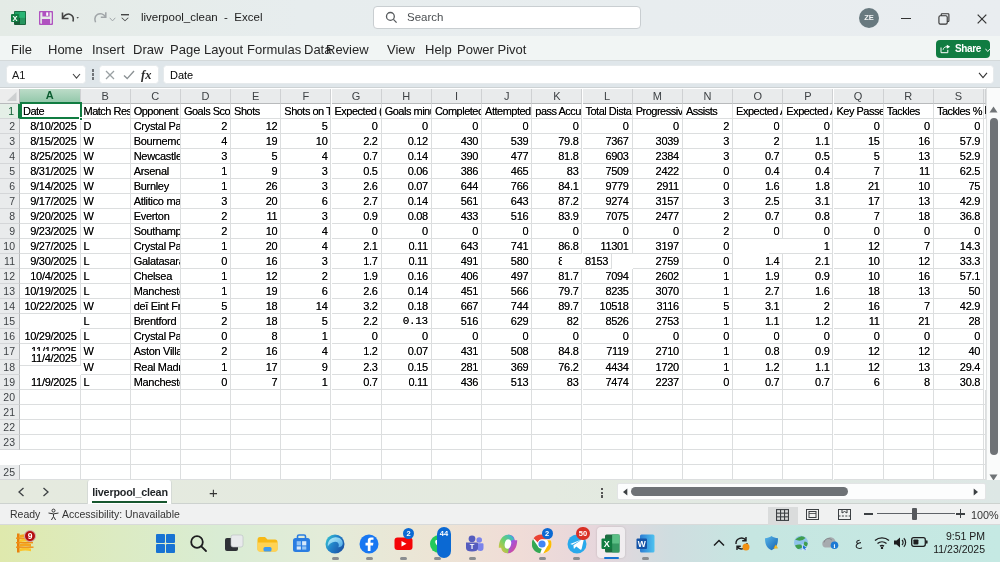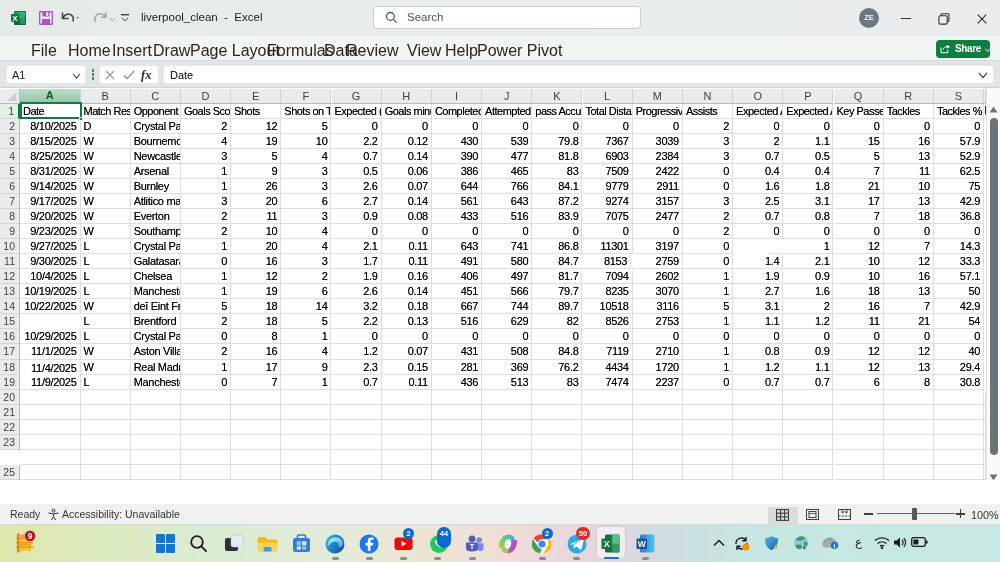--- a/index.html
+++ b/index.html
@@ -3,21 +3,21 @@
 <style>
 * { margin:0; padding:0; box-sizing:border-box; }
 html,body { width:1000px; height:562px; overflow:hidden; font-family:"Liberation Sans",sans-serif; }
 .abs { position:absolute; }
 #stage { position:relative; width:1000px; height:562px; background:#fff; overflow:hidden; }
 
 #titlebar { left:0; top:0; width:1000px; height:36px;
   background:linear-gradient(90deg,#e4ebe6 0%,#e7edee 30%,#e9edf0 100%); }
 #menurow { left:0; top:36px; width:1000px; height:25px; background:#f1f5f4; border-bottom:1px solid #d4d9da;}
 #fxrow { left:0; top:61px; width:1000px; height:27px; background:#dfe6ea; border-bottom:1px solid #cdd2d4;}
-.mtab { position:absolute; top:6px; font-size:16px; color:#262626;margin-left:20px; }
+.mtab { position:absolute; top:6px; font-size:13px; color:#262626; }
 .wbox { background:#fff; border:1px solid #e6eaec; border-radius:3.5px; }
 
 #grid { left:0; top:88px; width:1000px; height:392px; background:#fff; overflow:hidden;}
 .chdr { position:absolute; top:0.5px; height:15px; background:#e9ebec; border-right:1px solid #cfd1d3;
   border-bottom:1px solid #b8babc; font-size:11px; color:#3e4245; text-align:center; line-height:15px;}
 .rhdr { position:absolute; left:0; width:20px; background:#e9ebec; border-right:1px solid #b8babc;
   border-bottom:1px solid #d4d6d8; font-size:10.5px; color:#3e4245; text-align:right; padding-right:4px;}
 .cell { position:absolute; overflow:hidden; white-space:nowrap; font-size:11px; letter-spacing:-0.3px; color:#000; text-shadow:0 0 0.5px rgba(0,0,0,0.65);
   border-right:1px solid #dcdedf; border-bottom:1px solid #dcdedf; padding:0 3px; background:#fff;}
 .num { text-align:right; }
@@ -366,21 +366,21 @@
 <div class="cell txt" style="left:80.5px;top:166.10px;width:50.2px;height:15.06px;line-height:14.06px;">L</div>
 <div class="cell txt" style="left:130.7px;top:166.10px;width:50.2px;height:15.06px;line-height:14.06px;">Galatasaray</div>
 <div class="cell num" style="left:180.9px;top:166.10px;width:50.2px;height:15.06px;line-height:14.06px;">0</div>
 <div class="cell num" style="left:231.10000000000002px;top:166.10px;width:50.2px;height:15.06px;line-height:14.06px;">16</div>
 <div class="cell num" style="left:281.3px;top:166.10px;width:50.2px;height:15.06px;line-height:14.06px;">3</div>
 <div class="cell num" style="left:331.5px;top:166.10px;width:50.2px;height:15.06px;line-height:14.06px;">1.7</div>
 <div class="cell num" style="left:381.70000000000005px;top:166.10px;width:50.2px;height:15.06px;line-height:14.06px;">0.11</div>
 <div class="cell num" style="left:431.90000000000003px;top:166.10px;width:50.2px;height:15.06px;line-height:14.06px;">491</div>
 <div class="cell num" style="left:482.1px;top:166.10px;width:50.2px;height:15.06px;line-height:14.06px;">580</div>
 <div class="cell num" style="left:532.3px;top:166.10px;width:50.2px;height:15.06px;line-height:14.06px;">84.7</div>
-<div class="cell num" style="left:581px;top:166.10px;width:50.2px;height:15.06px;line-height:14.06px;">8153</div>
+<div class="cell num" style="left:562px;top:166.10px;width:50.2px;height:15.06px;line-height:14.06px;">8153</div>
 <div class="cell num" style="left:632.7px;top:166.10px;width:50.2px;height:15.06px;line-height:14.06px;">2759</div>
 <div class="cell num" style="left:682.9000000000001px;top:166.10px;width:50.2px;height:15.06px;line-height:14.06px;">0</div>
 <div class="cell num" style="left:733.1px;top:166.10px;width:50.2px;height:15.06px;line-height:14.06px;">1.4</div>
 <div class="cell num" style="left:783.3000000000001px;top:166.10px;width:50.2px;height:15.06px;line-height:14.06px;">2.1</div>
 <div class="cell num" style="left:833.5px;top:166.10px;width:50.2px;height:15.06px;line-height:14.06px;">10</div>
 <div class="cell num" style="left:883.7px;top:166.10px;width:50.2px;height:15.06px;line-height:14.06px;">12</div>
 <div class="cell num" style="left:933.9000000000001px;top:166.10px;width:50.2px;height:15.06px;line-height:14.06px;">33.3</div>
 <div class="cell num" style="left:20.0px;top:181.16px;width:60.5px;height:15.06px;line-height:14.06px;">10/4/2025</div>
 <div class="cell txt" style="left:80.5px;top:181.16px;width:50.2px;height:15.06px;line-height:14.06px;">L</div>
 <div class="cell txt" style="left:130.7px;top:181.16px;width:50.2px;height:15.06px;line-height:14.06px;">Chelsea</div>
@@ -438,32 +438,32 @@
 <div class="cell num" style="left:833.5px;top:211.28px;width:50.2px;height:15.06px;line-height:14.06px;">16</div>
 <div class="cell num" style="left:883.7px;top:211.28px;width:50.2px;height:15.06px;line-height:14.06px;">7</div>
 <div class="cell num" style="left:933.9000000000001px;top:211.28px;width:50.2px;height:15.06px;line-height:14.06px;">42.9</div>
 <div class="cell num" style="left:20.0px;top:244px;width:60.5px;height:15.06px;line-height:14.06px;">10/25/2025</div>
 <div class="cell txt" style="left:80.5px;top:226.34px;width:50.2px;height:15.06px;line-height:14.06px;">L</div>
 <div class="cell txt" style="left:130.7px;top:226.34px;width:50.2px;height:15.06px;line-height:14.06px;">Brentford</div>
 <div class="cell num" style="left:180.9px;top:226.34px;width:50.2px;height:15.06px;line-height:14.06px;">2</div>
 <div class="cell num" style="left:231.10000000000002px;top:226.34px;width:50.2px;height:15.06px;line-height:14.06px;">18</div>
 <div class="cell num" style="left:281.3px;top:226.34px;width:50.2px;height:15.06px;line-height:14.06px;">5</div>
 <div class="cell num" style="left:331.5px;top:226.34px;width:50.2px;height:15.06px;line-height:14.06px;">2.2</div>
-<div class="cell num" style="left:381.70000000000005px;top:226.34px;width:50.2px;height:15.06px;line-height:14.06px;">0.13</div>
+<div class="cell num" style="left:381.70000000000005px;top:226.34px;width:50.2px;height:15.06px;line-height:14.06px;font-family:Liberation Mono, monospace;">0.13</div>
 <div class="cell num" style="left:431.90000000000003px;top:226.34px;width:50.2px;height:15.06px;line-height:14.06px;">516</div>
 <div class="cell num" style="left:482.1px;top:226.34px;width:50.2px;height:15.06px;line-height:14.06px;">629</div>
 <div class="cell num" style="left:532.3px;top:226.34px;width:50.2px;height:15.06px;line-height:14.06px;">82</div>
 <div class="cell num" style="left:582.5px;top:226.34px;width:50.2px;height:15.06px;line-height:14.06px;">8526</div>
 <div class="cell num" style="left:632.7px;top:226.34px;width:50.2px;height:15.06px;line-height:14.06px;">2753</div>
 <div class="cell num" style="left:682.9000000000001px;top:226.34px;width:50.2px;height:15.06px;line-height:14.06px;">1</div>
 <div class="cell num" style="left:733.1px;top:226.34px;width:50.2px;height:15.06px;line-height:14.06px;">1.1</div>
 <div class="cell num" style="left:783.3000000000001px;top:226.34px;width:50.2px;height:15.06px;line-height:14.06px;">1.2</div>
 <div class="cell num" style="left:833.5px;top:226.34px;width:50.2px;height:15.06px;line-height:14.06px;">11</div>
 <div class="cell num" style="left:883.7px;top:226.34px;width:50.2px;height:15.06px;line-height:14.06px;">21</div>
-<div class="cell num" style="left:933.9000000000001px;top:226.34px;width:50.2px;height:15.06px;line-height:14.06px;">54</div>
+<div class="cell num" style="left:933.9000000000001px;top:226.34px;width:50.2px;height:15.06px;line-height:14.06px;">28</div>
 <div class="cell num" style="left:20.0px;top:241.40px;width:60.5px;height:15.06px;line-height:14.06px;">10/29/2025</div>
 <div class="cell txt" style="left:80.5px;top:241.40px;width:50.2px;height:15.06px;line-height:14.06px;">L</div>
 <div class="cell txt" style="left:130.7px;top:241.40px;width:50.2px;height:15.06px;line-height:14.06px;">Crystal Palace</div>
 <div class="cell num" style="left:180.9px;top:241.40px;width:50.2px;height:15.06px;line-height:14.06px;">0</div>
 <div class="cell num" style="left:231.10000000000002px;top:241.40px;width:50.2px;height:15.06px;line-height:14.06px;">8</div>
 <div class="cell num" style="left:281.3px;top:241.40px;width:50.2px;height:15.06px;line-height:14.06px;">1</div>
 <div class="cell num" style="left:331.5px;top:241.40px;width:50.2px;height:15.06px;line-height:14.06px;">0</div>
 <div class="cell num" style="left:381.70000000000005px;top:241.40px;width:50.2px;height:15.06px;line-height:14.06px;">0</div>
 <div class="cell num" style="left:431.90000000000003px;top:241.40px;width:50.2px;height:15.06px;line-height:14.06px;">0</div>
 <div class="cell num" style="left:482.1px;top:241.40px;width:50.2px;height:15.06px;line-height:14.06px;">0</div>
@@ -488,21 +488,21 @@
 <div class="cell num" style="left:482.1px;top:256.46px;width:50.2px;height:15.06px;line-height:14.06px;">508</div>
 <div class="cell num" style="left:532.3px;top:256.46px;width:50.2px;height:15.06px;line-height:14.06px;">84.8</div>
 <div class="cell num" style="left:582.5px;top:256.46px;width:50.2px;height:15.06px;line-height:14.06px;">7119</div>
 <div class="cell num" style="left:632.7px;top:256.46px;width:50.2px;height:15.06px;line-height:14.06px;">2710</div>
 <div class="cell num" style="left:682.9000000000001px;top:256.46px;width:50.2px;height:15.06px;line-height:14.06px;">1</div>
 <div class="cell num" style="left:733.1px;top:256.46px;width:50.2px;height:15.06px;line-height:14.06px;">0.8</div>
 <div class="cell num" style="left:783.3000000000001px;top:256.46px;width:50.2px;height:15.06px;line-height:14.06px;">0.9</div>
 <div class="cell num" style="left:833.5px;top:256.46px;width:50.2px;height:15.06px;line-height:14.06px;">12</div>
 <div class="cell num" style="left:883.7px;top:256.46px;width:50.2px;height:15.06px;line-height:14.06px;">12</div>
 <div class="cell num" style="left:933.9000000000001px;top:256.46px;width:50.2px;height:15.06px;line-height:14.06px;">40</div>
-<div class="cell num" style="left:20.0px;top:273px;width:60.5px;height:15.06px;line-height:14.06px;">11/4/2025</div>
+<div class="cell num" style="left:20.0px;top:263px;width:60.5px;height:15.06px;line-height:14.06px;">11/4/2025</div>
 <div class="cell txt" style="left:80.5px;top:271.52px;width:50.2px;height:15.06px;line-height:14.06px;">W</div>
 <div class="cell txt" style="left:130.7px;top:271.52px;width:50.2px;height:15.06px;line-height:14.06px;">Real Madrid</div>
 <div class="cell num" style="left:180.9px;top:271.52px;width:50.2px;height:15.06px;line-height:14.06px;">1</div>
 <div class="cell num" style="left:231.10000000000002px;top:271.52px;width:50.2px;height:15.06px;line-height:14.06px;">17</div>
 <div class="cell num" style="left:281.3px;top:271.52px;width:50.2px;height:15.06px;line-height:14.06px;">9</div>
 <div class="cell num" style="left:331.5px;top:271.52px;width:50.2px;height:15.06px;line-height:14.06px;">2.3</div>
 <div class="cell num" style="left:381.70000000000005px;top:271.52px;width:50.2px;height:15.06px;line-height:14.06px;">0.15</div>
 <div class="cell num" style="left:431.90000000000003px;top:271.52px;width:50.2px;height:15.06px;line-height:14.06px;">281</div>
 <div class="cell num" style="left:482.1px;top:271.52px;width:50.2px;height:15.06px;line-height:14.06px;">369</div>
 <div class="cell num" style="left:532.3px;top:271.52px;width:50.2px;height:15.06px;line-height:14.06px;">76.2</div>
@@ -658,20 +658,43 @@
 <div class="abs" style="left:78.5px;top:29.06px;width:4px;height:4px;background:#107c41;border:1px solid #fff;"></div>
 <div class="abs" style="left:986px;top:0;width:14px;height:392px;background:#fafbfb;border-left:1px solid #e0e2e3;"></div>
 <svg class="abs" style="left:989px;top:18px" width="9" height="7" viewBox="0 0 9 7">
         <path d="M4.5 0.5 L8.5 6.5 L0.5 6.5 Z" fill="#707477"></path>
       </svg>
 <div class="abs" style="left:989.5px;top:30px;width:8px;height:337px;background:#6e7276;border-radius:4px;"></div>
 <svg class="abs" style="left:989px;top:386px" width="9" height="7" viewBox="0 0 9 7">
         <path d="M4.5 6.5 L8.5 0.5 L0.5 0.5 Z" fill="#707477"></path>
       </svg>
 </div>
+<div class="abs" style="left:0;top:480px;width:1000px;height:24px;background:linear-gradient(90deg,#e5eadf 0%,#e4eae0 55%,#dde7e5 100%);border-bottom:1px solid #cdd2cf;">
+<svg class="abs" style="left:17px;top:7px" width="8" height="10" viewBox="0 0 8 10">
+        <path d="M6.5 1 L2 5 L6.5 9" fill="none" stroke="#3c4043" stroke-width="1.3"></path>
+      </svg>
+<svg class="abs" style="left:42px;top:7px" width="8" height="10" viewBox="0 0 8 10">
+        <path d="M1.5 1 L6 5 L1.5 9" fill="none" stroke="#3c4043" stroke-width="1.3"></path>
+      </svg>
+<div class="abs" style="left:87px;top:0;width:85px;height:24px;background:#fff;border-left:1px solid #d5dad6;border-right:1px solid #d5dad6;border-radius:3px 3px 0 0;"></div>
+<div class="abs" style="left:88px;top:6px;width:84px;text-align:center;font-size:10.8px;font-weight:bold;color:#1f2326;letter-spacing:-0.2px;">liverpool_clean</div>
+<div class="abs" style="left:92px;top:21px;width:75px;height:2.2px;background:#17572f;"></div>
+<div class="abs" style="left:209px;top:4px;font-size:15px;color:#333;font-weight:400;">+</div>
+<div class="abs" style="left:601px;top:8px;width:1.6px;height:2.2px;background:#555;"></div>
+<div class="abs" style="left:601px;top:11.7px;width:1.6px;height:2.2px;background:#555;"></div>
+<div class="abs" style="left:601px;top:15.4px;width:1.6px;height:2.2px;background:#555;"></div>
+<div class="abs" style="left:617px;top:2.5px;width:369px;height:17px;background:#fcfdfd;border:1px solid #e2e4e5;border-radius:2px;"></div>
+<svg class="abs" style="left:622px;top:8px" width="6" height="8" viewBox="0 0 6 8">
+        <path d="M5.3 0.5 L1 4 L5.3 7.5 Z" fill="#3c4043"></path>
+      </svg>
+<div class="abs" style="left:631px;top:7px;width:217px;height:9px;background:#6e7276;border-radius:4.5px;"></div>
+<svg class="abs" style="left:973px;top:8px" width="6" height="8" viewBox="0 0 6 8">
+        <path d="M0.7 0.5 L5 4 L0.7 7.5 Z" fill="#3c4043"></path>
+      </svg>
+</div>
 <div class="abs" style="left:0;top:504px;width:1000px;height:20.5px;background:#f0f1f1;border-bottom:1px solid #d8dada;">
 <div class="abs" style="left:10px;top:4px;font-size:10.5px;color:#333;">Ready</div>
 <svg class="abs" style="left:47px;top:3.5px" width="13" height="13" viewBox="0 0 13 13">
 <circle cx="6.5" cy="2.6" r="1.5" fill="none" stroke="#333" stroke-width="1"></circle>
 <path d="M1.5 5 Q6.5 6.8 11.5 5" fill="none" stroke="#333" stroke-width="1"></path>
 <path d="M6.5 6 L6.5 8.5 M6.5 8.5 L4.4 12 M6.5 8.5 L8.6 12" fill="none" stroke="#333" stroke-width="1"></path>
 </svg>
 <div class="abs" style="left:62px;top:4px;font-size:10.5px;color:#333;">Accessibility: Unavailable</div>
 <div class="abs" style="left:768px;top:2.5px;width:30px;height:18px;background:#dadcdc;"></div>
 <svg class="abs" style="left:776px;top:4.5px" width="13" height="12" viewBox="0 0 12 11">
@@ -761,21 +784,21 @@
 <svg class="abs" style="left:393.5px;top:533.5px" width="19" height="19" viewBox="0 0 19 19">
 <rect x="0.5" y="3.5" width="18" height="12.5" rx="3" fill="#f40407"></rect>
 <path d="M7.5 7 L12.5 9.7 L7.5 12.4 Z" fill="#fff"></path>
     </svg>
 <div class="abs" style="left:403px;top:528px;width:11px;height:11px;border-radius:50%;background:#0b69d3;color:#fff;font-size:7.5px;font-weight:bold;text-align:center;line-height:11px;">2</div>
 <svg class="abs" style="left:428.5px;top:533.5px" width="20" height="20" viewBox="0 0 20 20">
 <circle cx="10" cy="10" r="9" fill="#23ca5b"></circle>
 <path d="M3.5 17 L4.6 13.4 A7 7 0 1 1 7 15.6 Z" fill="#23ca5b"></path>
 <path d="M6.8 6.3 C6.3 6.8 5.8 8 6.8 9.8 C7.8 11.6 9.3 12.9 11.2 13.6 C12.6 14.1 13.5 13.6 13.9 12.9 L14.1 12.3 L12.2 11.3 L11.3 12 C10.3 11.6 9 10.5 8.3 9.2 L9 8.3 L8 6.3 C7.6 6 7.1 6 6.8 6.3 Z" fill="#fff"></path>
     </svg>
-<div class="abs" style="left:437px;top:527px;width:14px;height:21px;border-radius:7px;background:#0b69d3;color:#fff;font-size:7.5px;font-weight:bold;text-align:center;line-height:13px;">44</div>
+<div class="abs" style="left:437px;top:527px;width:14px;height:31px;border-radius:7px;background:#0b69d3;color:#fff;font-size:7.5px;font-weight:bold;text-align:center;line-height:13px;">44</div>
 <svg class="abs" style="left:463.5px;top:533.5px" width="20" height="19" viewBox="0 0 20 19">
 <circle cx="15.2" cy="6" r="2.8" fill="#7b83eb"></circle>
 <path d="M11 9.2 L18.5 9.2 Q19.5 9.2 19.5 10.2 L19.5 14 Q19.5 17 16.5 17 Q13.5 17 13 14.5 Z" fill="#7b83eb"></path>
 <circle cx="8" cy="4.8" r="3.4" fill="#555cbe"></circle>
 <path d="M2 8.4 L13 8.4 Q14 8.4 14 9.4 L14 14 Q14 17.5 8 17.5 Q2 17.5 2 14 Z" fill="#555cbe"></path>
 <text x="8" y="14.6" font-size="7.5" font-weight="bold" fill="#fff" text-anchor="middle" font-family="Liberation Sans">T</text>
     </svg>
 <svg class="abs" style="left:498px;top:533.5px" width="20" height="20" viewBox="0 0 20 20">
 <defs>
         <linearGradient id="cop1" x1="0" y1="0" x2="1" y2="1">
@@ -876,12 +899,13 @@
 <svg class="abs" style="left:893px;top:536px" width="15" height="13" viewBox="0 0 15 13">
 <path d="M1 4.5 L3.5 4.5 L7 1.5 L7 11.5 L3.5 8.5 L1 8.5 Z" fill="#1d1d1f"></path>
 <path d="M9 4 A3.4 3.4 0 0 1 9 9" fill="none" stroke="#1d1d1f" stroke-width="1.2"></path>
 <path d="M10.8 2.2 A6 6 0 0 1 10.8 10.8" fill="none" stroke="#1d1d1f" stroke-width="1.2"></path>
     </svg>
 <svg class="abs" style="left:911px;top:536px" width="17" height="12" viewBox="0 0 17 12">
 <rect x="0.7" y="1.7" width="13.6" height="8.6" rx="2" fill="none" stroke="#1d1d1f" stroke-width="1.3"></rect>
 <rect x="15" y="4.3" width="1.6" height="3.4" rx="0.8" fill="#1d1d1f"></rect>
 <rect x="2.4" y="3.4" width="5" height="5.2" rx="0.8" fill="#1d1d1f"></rect>
     </svg>
+<div class="abs" style="left:885px;top:530px;width:100px;text-align:right;font-size:10.5px;color:#1a1a1a;line-height:13px;">9:51 PM<br>11/23/2025</div>
 </div>
 </body></html>

